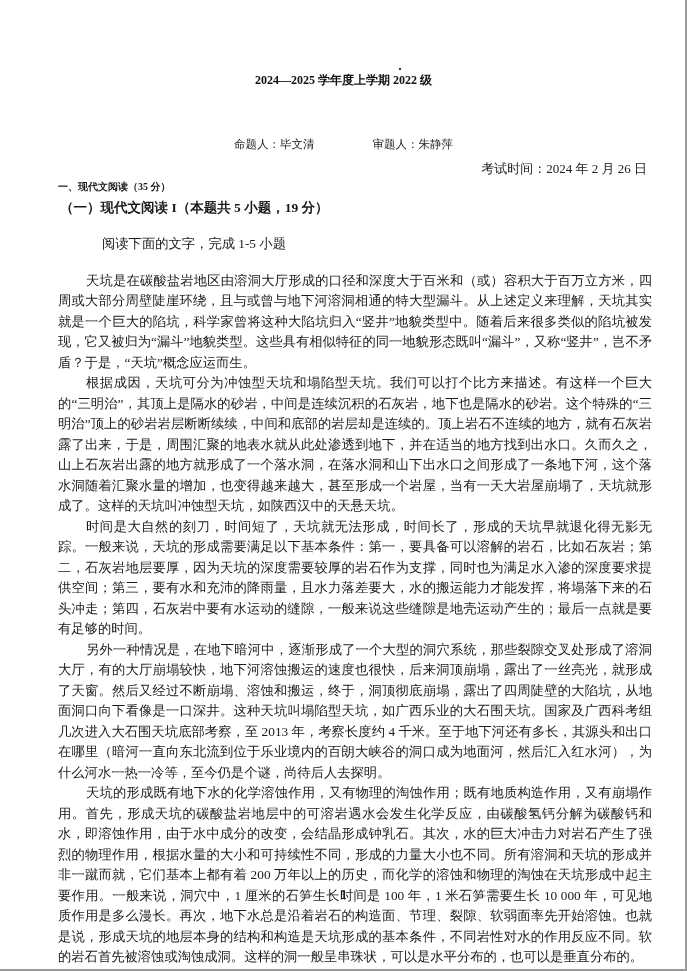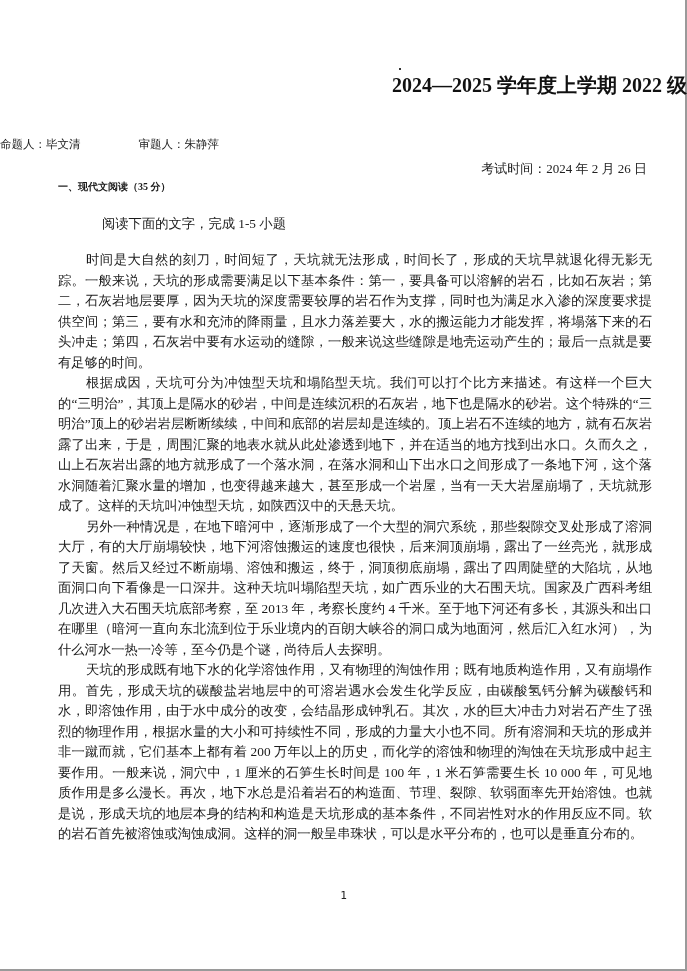--- a/index.html
+++ b/index.html
@@ -5,31 +5,31 @@
   html, body { margin: 0; padding: 0; background: #ffffff; }
   body { width: 687px; height: 971px; overflow: hidden; position: relative; }
   .page {
     position: absolute; left: 0; top: 0; width: 685px; height: 969px;
     border-right: 2px solid #9a9a9a; border-bottom: 2px solid #9a9a9a;
     background: #ffffff; color: #111111;
     font-family: "DejaVu Serif", "Liberation Serif", serif;
   }
   .dot { position: absolute; left: 399px; top: 68px; width: 2px; height: 2px; background: #333; }
   .title1 {
-    position: absolute; left: 0; width: 687px; top: 72px; text-align: right;
+    position: absolute; left: 0; width: 687px; top: 72px; text-align: center;
     font-family: "Liberation Serif", "DejaVu Serif", serif; font-weight: bold;
-    font-size: 20px; letter-spacing: 0px; color: #111;
+    font-size: 12px; letter-spacing: 0px; color: #111;
   }
   .title2 {
     position: absolute; left: 0; width: 687px; top: 100px; text-align: center;
     font-family: "Liberation Sans", "DejaVu Sans", sans-serif;
     font-size: 24px; color: #111;
   }
   .authors {
-    position: absolute; left: 0; width: 687px; top: 137px; 
+    position: absolute; left: 0; width: 687px; top: 137px; text-align: center;
     font-family: "DejaVu Sans Mono", "Liberation Mono", monospace; font-size: 11.5px; color: #222;
   }
   .authors span { display: inline-block; }
   .authors .gap { width: 44px; }
   .examtime {
     position: absolute; right: 38px; top: 160px;
     font-family: "Liberation Serif", "DejaVu Serif", serif; font-size: 13px; color: #222;
   }
   .body-text {
     position: absolute; left: 58px; top: 177px; width: 594px;
@@ -57,21 +57,23 @@
   <div class="authors">
     <span>命题人：毕文清</span>
     <span class="gap"></span>
     <span>审题人：朱静萍</span>
   </div>
 
   <div class="examtime">考试时间：2024 年 2 月 26 日</div>
 
   <div class="body-text">
     <p class="h1">一、现代文阅读（35 分）</p>
+    <p class="h2">（一）现代文阅读 I（本题共 5 小题，19 分）</p>
     <p class="instr">阅读下面的文字，完成 1-5 小题</p>
+    <p class="para">天坑是在碳酸盐岩地区由溶洞大厅形成的口径和深度大于百米和（或）容积大于百万立方米，四周或大部分周壁陡崖环绕，且与或曾与地下河溶洞相通的特大型漏斗。从上述定义来理解，天坑其实就是一个巨大的陷坑，科学家曾将这种大陷坑归入“竖井”地貌类型中。随着后来很多类似的陷坑被发现，它又被归为“漏斗”地貌类型。这些具有相似特征的同一地貌形态既叫“漏斗”，又称“竖井”，岂不矛盾？于是，“天坑”概念应运而生。</p>
+    <p class="para">根据成因，天坑可分为冲蚀型天坑和塌陷型天坑。我们可以打个比方来描述。有这样一个巨大的“三明治”，其顶上是隔水的砂岩，中间是连续沉积的石灰岩，地下也是隔水的砂岩。这个特殊的“三明治”顶上的砂岩岩层断断续续，中间和底部的岩层却是连续的。顶上岩石不连续的地方，就有石灰岩露了出来，于是，周围汇聚的地表水就从此处渗透到地下，并在适当的地方找到出水口。久而久之，山上石灰岩出露的地方就形成了一个落水洞，在落水洞和山下出水口之间形成了一条地下河，这个落水洞随着汇聚水量的增加，也变得越来越大，甚至形成一个岩屋，当有一天大岩屋崩塌了，天坑就形成了。这样的天坑叫冲蚀型天坑，如陕西汉中的天悬天坑。</p>
     <p class="para">时间是大自然的刻刀，时间短了，天坑就无法形成，时间长了，形成的天坑早就退化得无影无踪。一般来说，天坑的形成需要满足以下基本条件：第一，要具备可以溶解的岩石，比如石灰岩；第二，石灰岩地层要厚，因为天坑的深度需要较厚的岩石作为支撑，同时也为满足水入渗的深度要求提供空间；第三，要有水和充沛的降雨量，且水力落差要大，水的搬运能力才能发挥，将塌落下来的石头冲走；第四，石灰岩中要有水运动的缝隙，一般来说这些缝隙是地壳运动产生的；最后一点就是要有足够的时间。</p>
-    <p class="para">根据成因，天坑可分为冲蚀型天坑和塌陷型天坑。我们可以打个比方来描述。有这样一个巨大的“三明治”，其顶上是隔水的砂岩，中间是连续沉积的石灰岩，地下也是隔水的砂岩。这个特殊的“三明治”顶上的砂岩岩层断断续续，中间和底部的岩层却是连续的。顶上岩石不连续的地方，就有石灰岩露了出来，于是，周围汇聚的地表水就从此处渗透到地下，并在适当的地方找到出水口。久而久之，山上石灰岩出露的地方就形成了一个落水洞，在落水洞和山下出水口之间形成了一条地下河，这个落水洞随着汇聚水量的增加，也变得越来越大，甚至形成一个岩屋，当有一天大岩屋崩塌了，天坑就形成了。这样的天坑叫冲蚀型天坑，如陕西汉中的天悬天坑。</p>
     <p class="para">另外一种情况是，在地下暗河中，逐渐形成了一个大型的洞穴系统，那些裂隙交叉处形成了溶洞大厅，有的大厅崩塌较快，地下河溶蚀搬运的速度也很快，后来洞顶崩塌，露出了一丝亮光，就形成了天窗。然后又经过不断崩塌、溶蚀和搬运，终于，洞顶彻底崩塌，露出了四周陡壁的大陷坑，从地面洞口向下看像是一口深井。这种天坑叫塌陷型天坑，如广西乐业的大石围天坑。国家及广西科考组几次进入大石围天坑底部考察，至 2013 年，考察长度约 4 千米。至于地下河还有多长，其源头和出口在哪里（暗河一直向东北流到位于乐业境内的百朗大峡谷的洞口成为地面河，然后汇入红水河），为什么河水一热一冷等，至今仍是个谜，尚待后人去探明。</p>
     <p class="para">天坑的形成既有地下水的化学溶蚀作用，又有物理的淘蚀作用；既有地质构造作用，又有崩塌作用。首先，形成天坑的碳酸盐岩地层中的可溶岩遇水会发生化学反应，由碳酸氢钙分解为碳酸钙和水，即溶蚀作用，由于水中成分的改变，会结晶形成钟乳石。其次，水的巨大冲击力对岩石产生了强烈的物理作用，根据水量的大小和可持续性不同，形成的力量大小也不同。所有溶洞和天坑的形成并非一蹴而就，它们基本上都有着 200 万年以上的历史，而化学的溶蚀和物理的淘蚀在天坑形成中起主要作用。一般来说，洞穴中，1 厘米的石笋生长时间是 100 年，1 米石笋需要生长 10 000 年，可见地质作用是多么漫长。再次，地下水总是沿着岩石的构造面、节理、裂隙、软弱面率先开始溶蚀。也就是说，形成天坑的地层本身的结构和构造是天坑形成的基本条件，不同岩性对水的作用反应不同。软的岩石首先被溶蚀或淘蚀成洞。这样的洞一般呈串珠状，可以是水平分布的，也可以是垂直分布的。</p>
   </div>
 
   <div class="pagenum">1</div>
 </div>
 
 </body></html>

